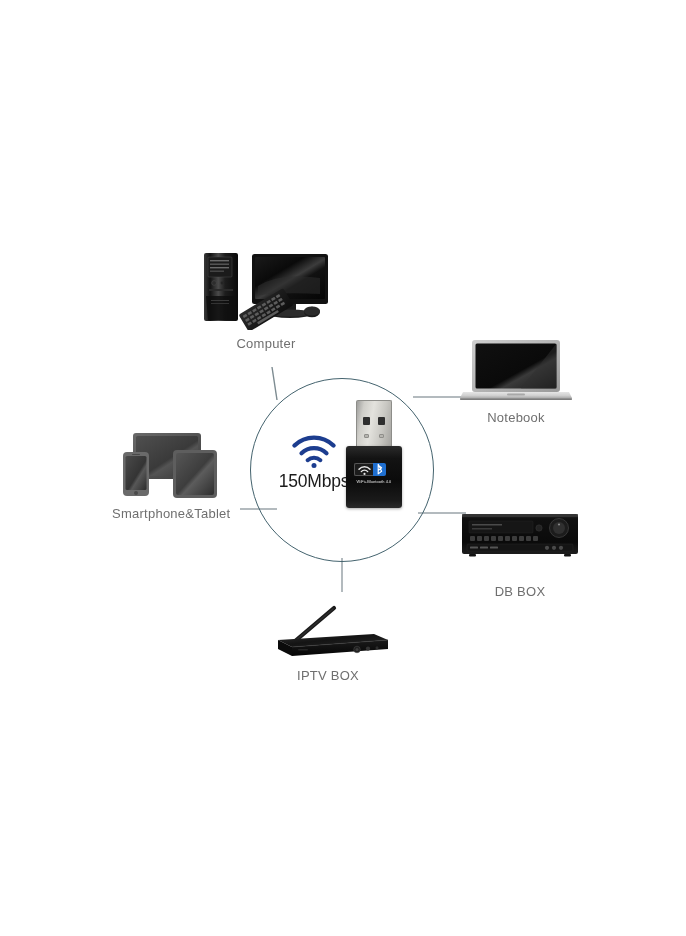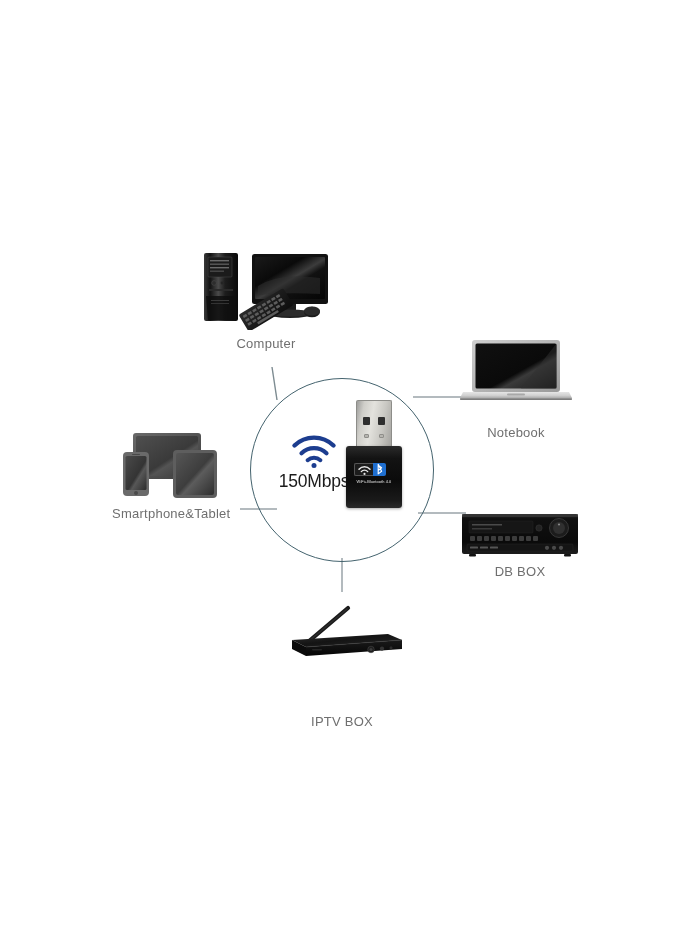--- a/index.html
+++ b/index.html
@@ -328,21 +328,21 @@
           </g>
         </g>
 
         <ellipse cx="112" cy="64" rx="8" ry="5.2" fill="#1a1a1a"></ellipse>
         <ellipse cx="112" cy="63" rx="8" ry="4.6" fill="#2a2a2a"></ellipse>
       </svg>
     </div>
     <div class="node-label">Computer</div>
   </div>
 
-  <div class="node" id="node-notebook" style="left:459px; top:338px;gap:15px;">
+  <div class="node" id="node-notebook" style="left:459px; top:338px;">
     <div class="node-art" id="notebook-art">
       <svg viewBox="0 0 114 66" width="114" height="66">
         <defs>
           <linearGradient id="lidG" x1="0" y1="0" x2="1" y2="1">
             <stop offset="0%" stop-color="#cfcfcf"></stop>
             <stop offset="100%" stop-color="#9a9a9a"></stop>
           </linearGradient>
           <linearGradient id="lapScr" x1="0" y1="0" x2="1" y2="1">
             <stop offset="0%" stop-color="#101010"></stop>
             <stop offset="58%" stop-color="#0a0a0a"></stop>
@@ -361,21 +361,21 @@
         <path d="M62 50.5 L97.5 5.5 L97.5 50.5 Z" fill="#2f2f2f" opacity=".5"></path>
 
         <path d="M4 54 L110 54 L113 60 Q 113 62 110 62 L4 62 Q 1 62 1 60 Z" fill="url(#baseG)"></path>
         <rect x="48" y="55.5" width="18" height="2" rx="1" fill="#a8a8a8"></rect>
         <rect x="1" y="60.5" width="112" height="1.6" rx=".8" fill="#7d7d7d"></rect>
       </svg>
     </div>
     <div class="node-label">Notebook</div>
   </div>
 
-  <div class="node" id="node-dbbox" style="left:461px; top:512px;">
+  <div class="node" id="node-dbbox" style="left:461px; top:512px;gap:20px;">
     <div class="node-art" id="dbbox-art">
       <svg viewBox="0 0 118 46" width="118" height="46">
         <defs>
           <linearGradient id="avG" x1="0" y1="0" x2="0" y2="1">
             <stop offset="0%" stop-color="#2e2e2e"></stop>
             <stop offset="12%" stop-color="#101010"></stop>
             <stop offset="70%" stop-color="#0a0a0a"></stop>
             <stop offset="100%" stop-color="#1d1d1d"></stop>
           </linearGradient>
         </defs>
@@ -417,21 +417,21 @@
             <circle cx="100" cy="35.8" r="2.1"></circle>
         </g>
 
         <rect x="8" y="42" width="7" height="2.4" rx="1" fill="#141414"></rect>
         <rect x="103" y="42" width="7" height="2.4" rx="1" fill="#141414"></rect>
       </svg>
     </div>
     <div class="node-label">DB BOX</div>
   </div>
 
-  <div class="node" id="node-iptv" style="left:278px; top:600px;gap:46px;">
+  <div class="node" id="node-iptv" style="left:264px; top:600px;">
     <div class="node-art" id="iptv-art">
       <svg viewBox="0 0 128 62" width="128" height="62">
         <defs>
           <linearGradient id="stbTop" x1="0" y1="0" x2="1" y2="1">
             <stop offset="0%" stop-color="#303030"></stop>
             <stop offset="45%" stop-color="#141414"></stop>
             <stop offset="100%" stop-color="#262626"></stop>
           </linearGradient>
           <linearGradient id="stbFront" x1="0" y1="0" x2="0" y2="1">
             <stop offset="0%" stop-color="#1a1a1a"></stop>

